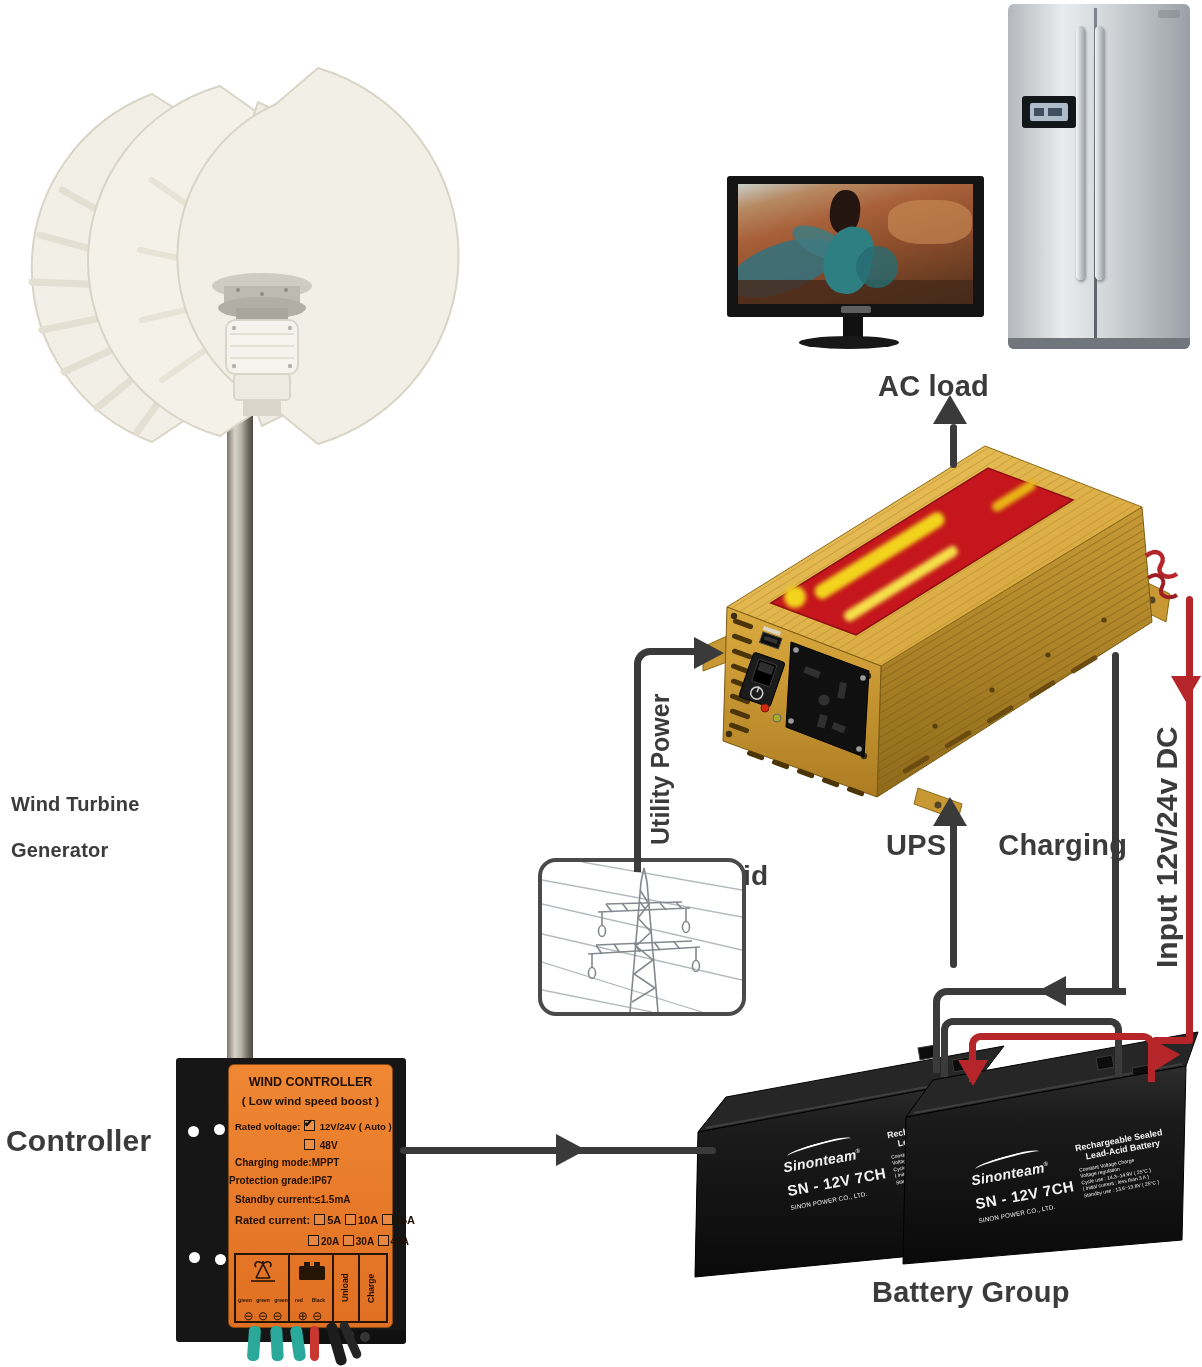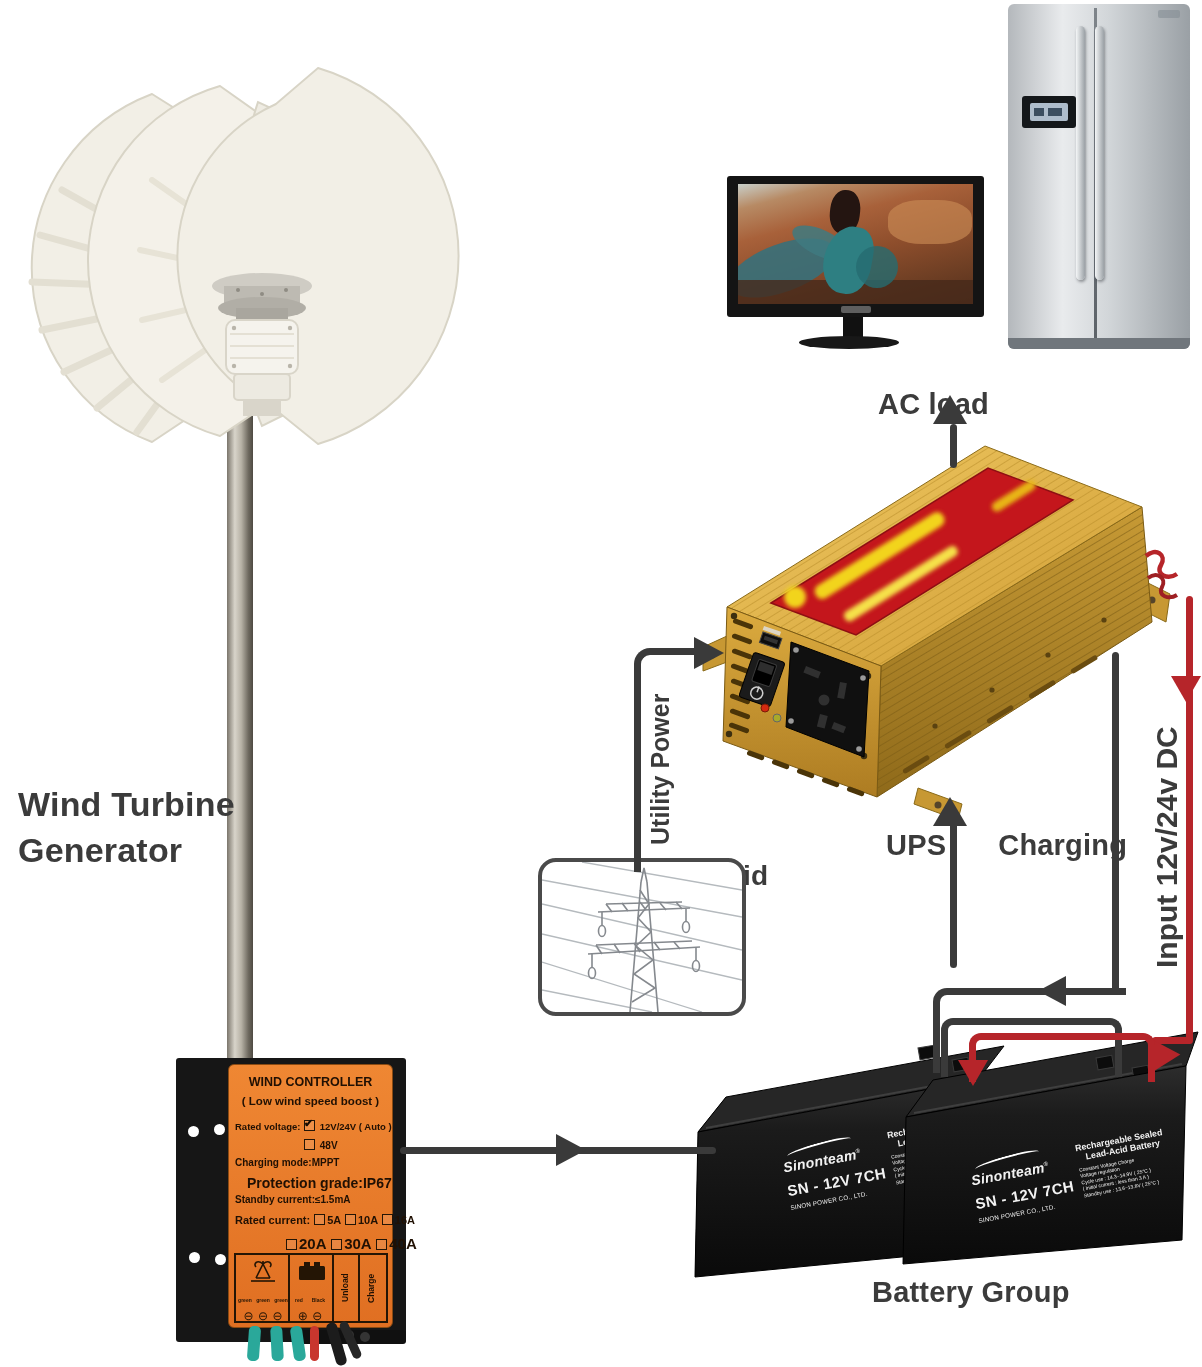--- a/index.html
+++ b/index.html
@@ -88,27 +88,28 @@
       <line x1="230" y1="330" x2="294" y2="330" stroke="#e4e0d4" stroke-width="2"></line>
       <rect x="234" y="346" width="56" height="26" rx="4" fill="#edeae1" stroke="#d9d5c9" stroke-width="2"></rect>
       <rect x="243" y="372" width="38" height="16" fill="#d9d5ca"></rect>
       <circle cx="234" cy="300" r="2.2" fill="#b9b5aa"></circle>
         <circle cx="290" cy="300" r="2.2" fill="#b9b5aa"></circle>
       <circle cx="234" cy="338" r="2.2" fill="#b9b5aa"></circle>
         <circle cx="290" cy="338" r="2.2" fill="#b9b5aa"></circle>
     </g>
   </svg>
 
-  <div class="lbl lbl2" style="left:18px;top:781px;font-size:34px;">
+  <div class="lbl lbl2" style="left:11px;top:781px;font-size:20px;">
     <div>Wind Turbine</div>
     <div>Generator</div>
   </div>
   <div class="lbl lbl2" style="left:6px;top:1118px;font-size:30px;">
-  </div>
-  <div class="lbl" style="left:878px;top:388px;">AC load</div>
+    <div>Controller</div>
+  </div>
+  <div class="lbl" style="left:878px;top:370px;">AC load</div>
   <div class="lbl" style="left:886px;top:829px;display:flex;gap:52px;">
     <span>UPS</span>
     <span>Charging</span>
   </div>
   <div class="lbl" style="left:710px;top:860px;font-size:28px;">Grid</div>
   <div class="lbl" style="left:872px;top:1276px;">Battery Group</div>
   <div class="vlabel" style="left:646px;top:845px;font-size:25px;">Utility Power</div>
   <div class="vlabel" style="left:1150px;top:968px;font-size:30px;">Input 12v/24v DC</div>
 
   <div class="abs" style="left:727px;top:176px;width:257px;height:141px;background:#141414;border-radius:3px;">
@@ -369,29 +370,29 @@
     <div class="cline" style="left:6px;top:55px;font-size:9.5px;">
       <span>Rated voltage:</span>
       <span class="cbox checked"></span>
       <span>12V/24V ( Auto )</span>
     </div>
     <div class="cline" style="left:74px;top:74px;font-size:10px;">
       <span class="cbox"></span>
       <span>48V</span>
     </div>
     <div class="cline" style="left:6px;top:92px;font-size:10px;">Charging mode:MPPT</div>
-    <div class="cline" style="left:18px;top:110px;font-size:14px;">Protection grade:IP67</div>
+    <div class="cline" style="left:0;top:110px;font-size:10px;">Protection grade:IP67</div>
     <div class="cline" style="left:6px;top:129px;font-size:10px;">Standby current:≤1.5mA</div>
     <div class="cline" style="left:6px;top:149px;font-size:11px;">
       <span>Rated current:</span>
       <span class="cbox"></span><span>5A</span>
       <span class="cbox"></span><span>10A</span>
       <span class="cbox"></span><span>16A</span>
     </div>
-    <div class="cline" style="left:56px;top:170px;font-size:15px;">
+    <div class="cline" style="left:78px;top:170px;font-size:10px;">
       <span class="cbox"></span><span>20A</span>
       <span class="cbox"></span><span>30A</span>
       <span class="cbox"></span><span>40A</span>
     </div>
 
     <div class="tblock">
       <div class="tv" style="left:52px;"></div>
       <div class="tv" style="left:96px;"></div>
       <div class="tv" style="left:122px;"></div>
       <svg viewBox="0 0 34 26" style="position:absolute;left:10px;top:3px;width:34px;height:26px;">

